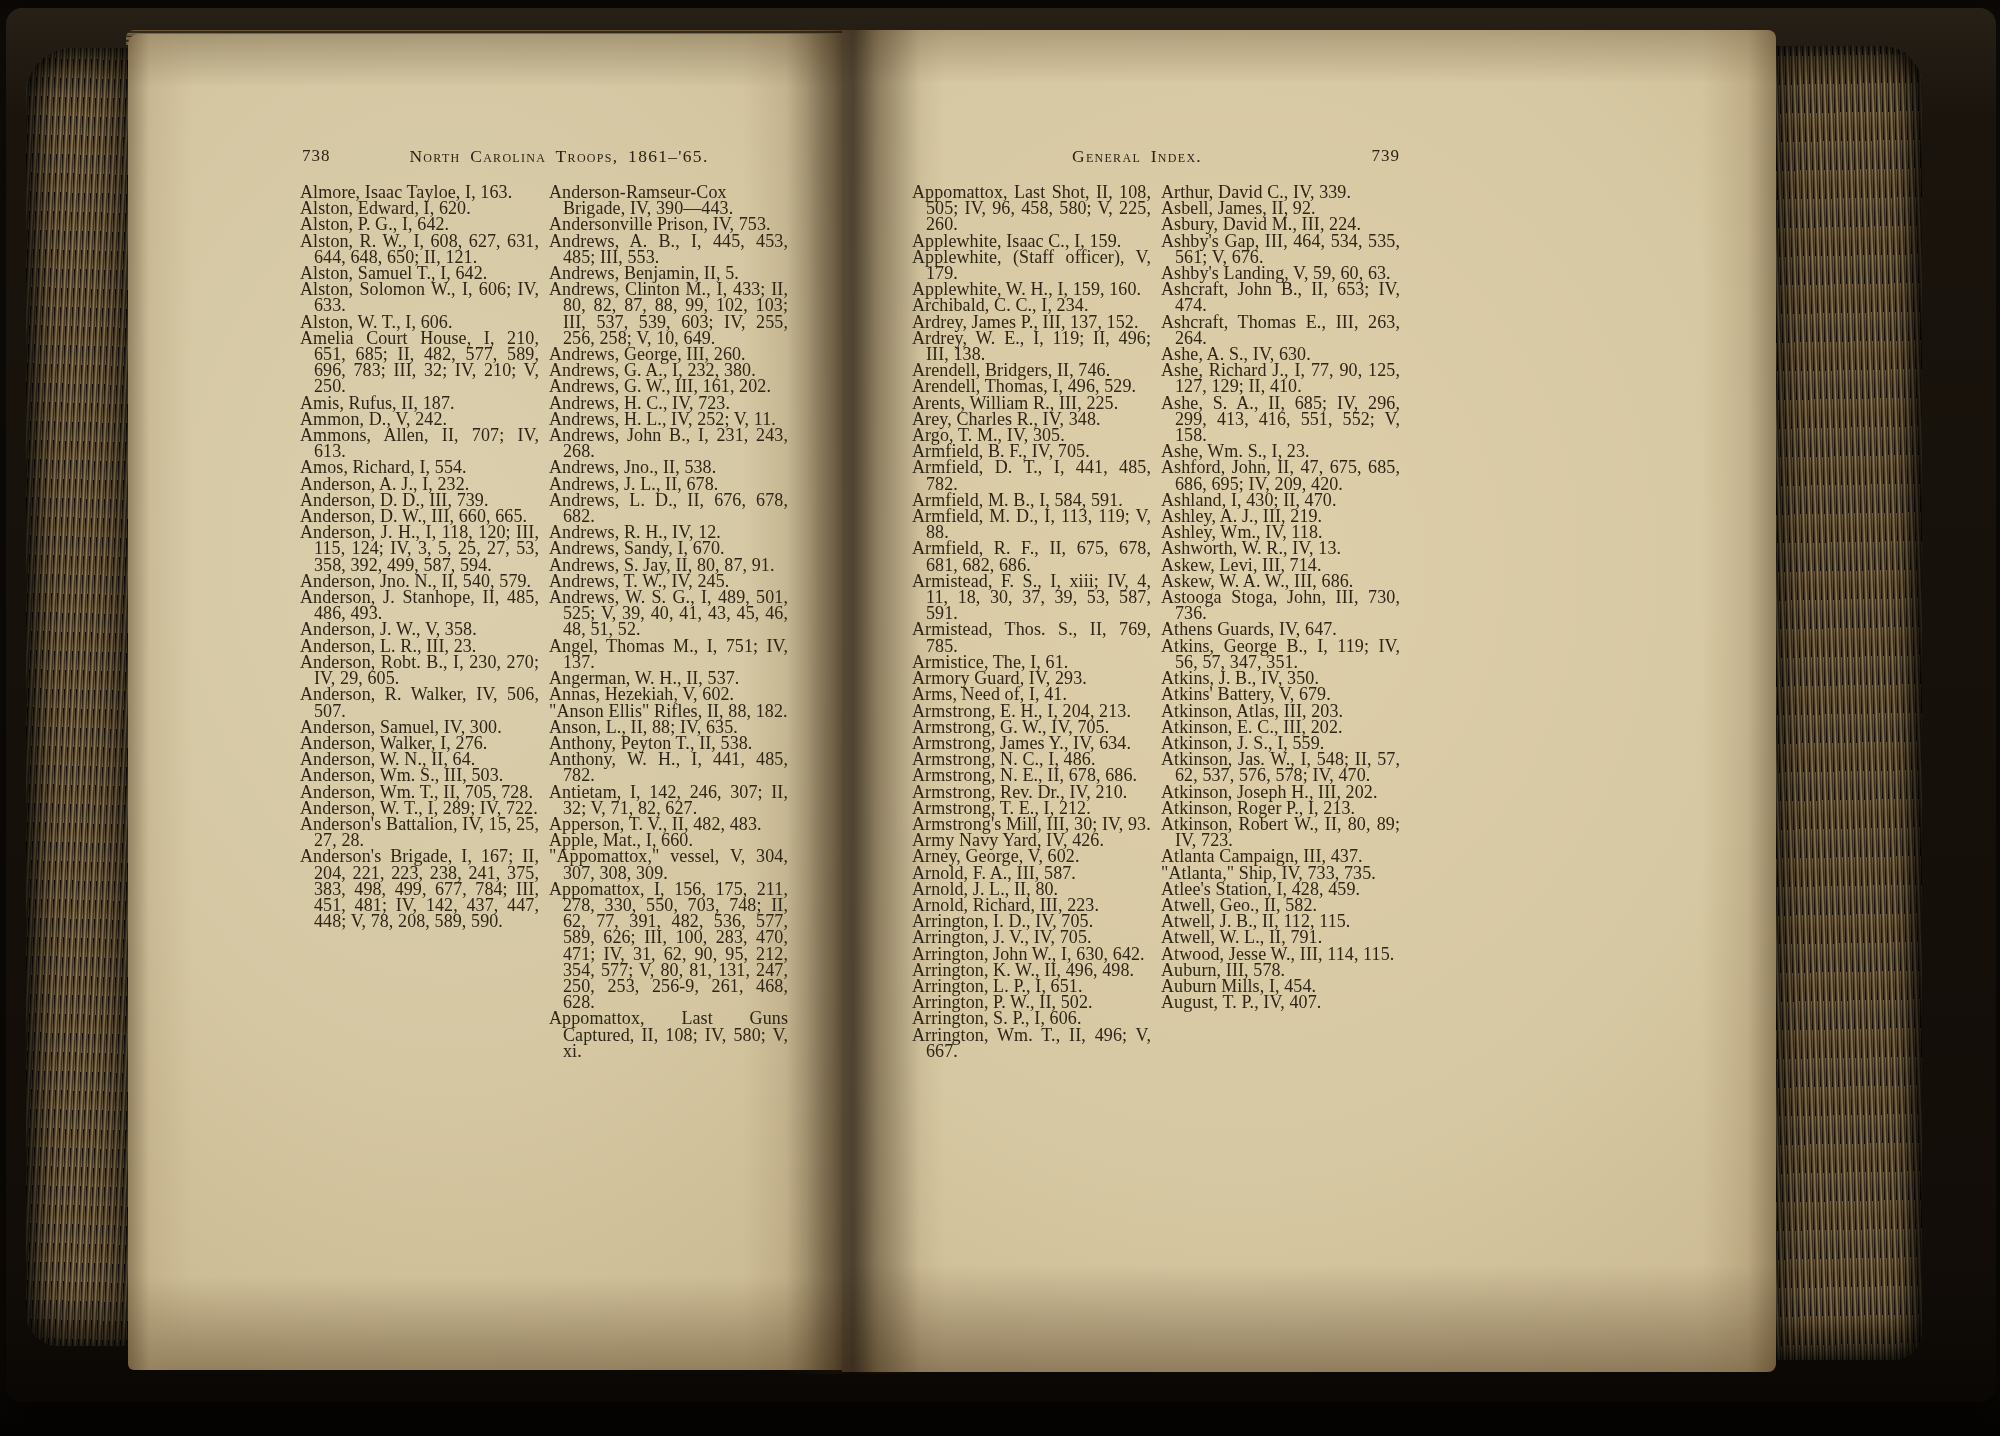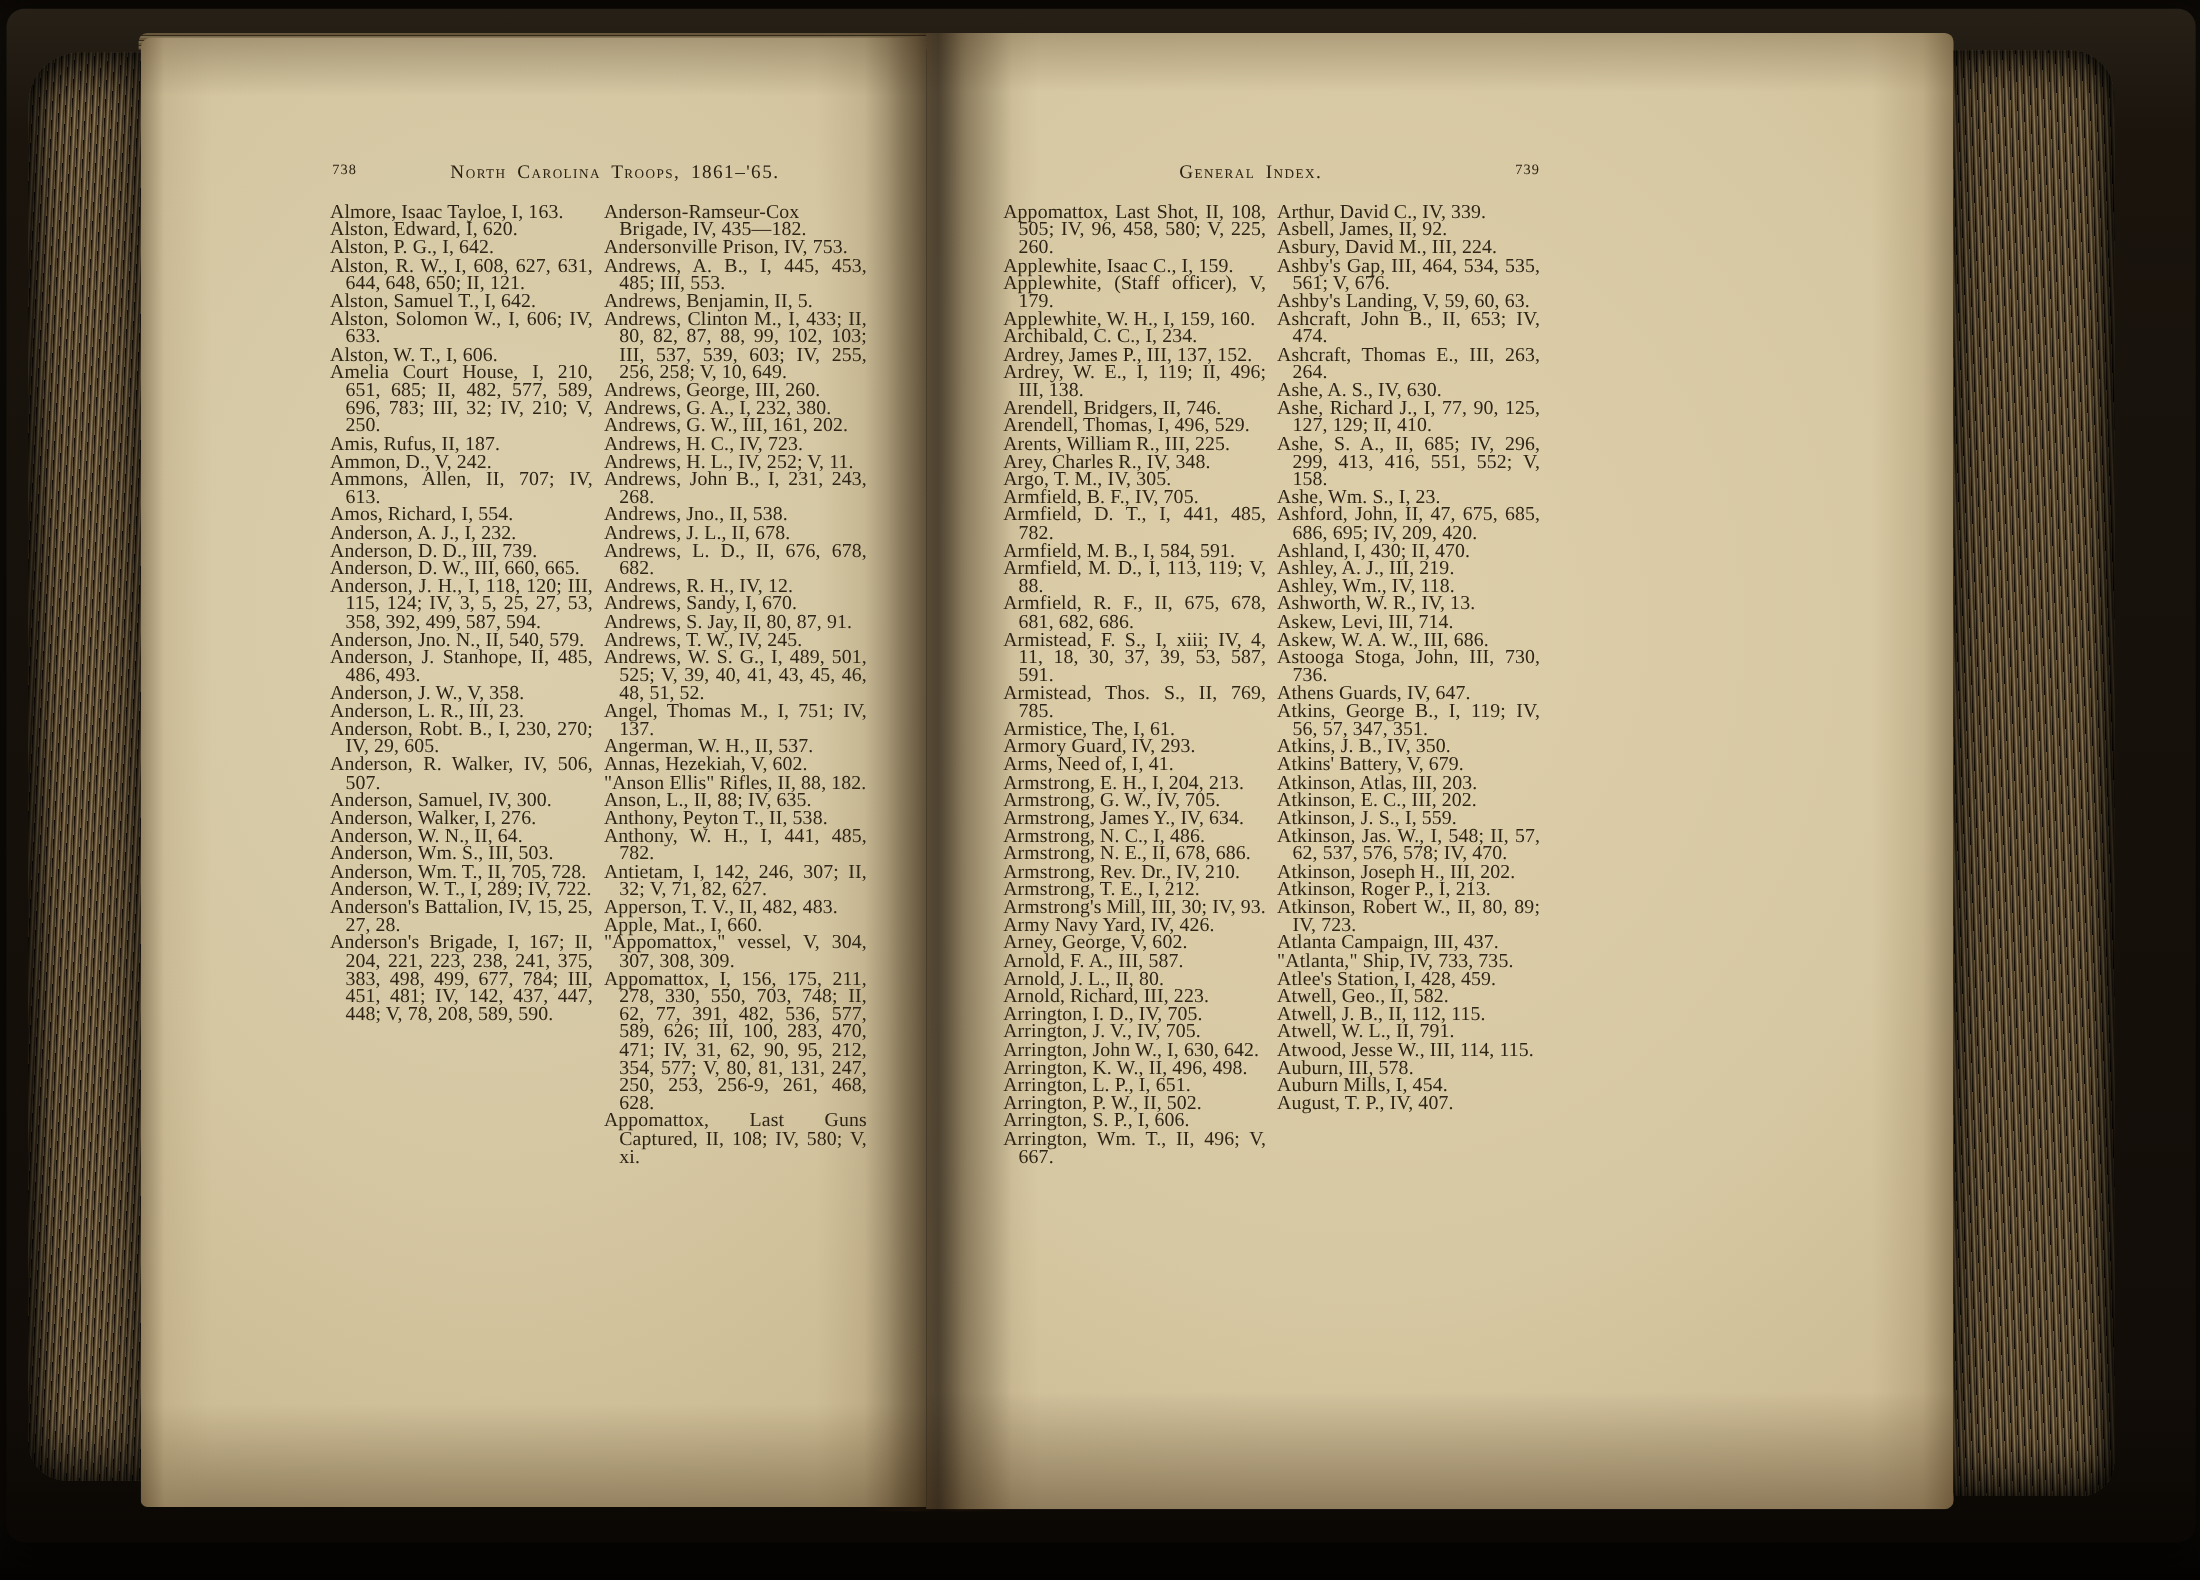--- a/index.html
+++ b/index.html
@@ -52,21 +52,21 @@
       radial-gradient(ellipse 115% 90% at 42% 40%, #decfab 0%, #d6c8a2 50%, #cab891 82%, #b7a272 100%);
   }
   .gutter{
     position:absolute;left:786px;top:30px;width:134px;height:1344px;pointer-events:none;
     background:linear-gradient(to right, rgba(30,18,6,0) 0%, rgba(40,26,10,.38) 35%, rgba(16,9,3,.55) 50%, rgba(40,26,10,.34) 66%, rgba(30,18,6,0) 100%);
   }
   .textblock{position:absolute;color:#2e2517;}
   .page-left .textblock{left:172px;top:112px;width:488px;}
   .page-right .textblock{left:70px;top:116px;width:490px;}
   .pg-header{position:relative;height:30px;}
-  .pg-num{position:absolute;top:0;font-size:13px;letter-spacing:1px;color:#2b2214;}
+  .pg-num{position:absolute;top:0;font-size:17px;letter-spacing:1px;color:#2b2214;}
   .page-left .pg-num{left:2px;}
   .page-right .pg-num{right:2px;}
   .title{
     position:absolute;left:0;right:0;top:0;text-align:center;
     font-variant:small-caps;font-size:17.5px;letter-spacing:1.3px;word-spacing:4px;color:#2b2214;
   }
   .page-left .title{left:30px;}
   .page-right .title{right:40px;}
   .cols{display:flex;gap:10px;margin-top:8px;}
   .col{width:239px;font-size:18px;line-height:16.2px;text-align:justify;letter-spacing:.1px;}
@@ -113,21 +113,21 @@
             <div class="entry">Anderson, Samuel, IV, 300.</div>
             <div class="entry">Anderson, Walker, I, 276.</div>
             <div class="entry">Anderson, W. N., II, 64.</div>
             <div class="entry">Anderson, Wm. S., III, 503.</div>
             <div class="entry">Anderson, Wm. T., II, 705, 728.</div>
             <div class="entry">Anderson, W. T., I, 289; IV, 722.</div>
             <div class="entry">Anderson's Battalion, IV, 15, 25, 27, 28.</div>
             <div class="entry">Anderson's Brigade, I, 167; II, 204, 221, 223, 238, 241, 375, 383, 498, 499, 677, 784; III, 451, 481; IV, 142, 437, 447, 448; V, 78, 208, 589, 590.</div>
           </div>
         <div class="col">
-            <div class="entry">Anderson-Ramseur-Cox Brigade, IV, 435—182.</div>
+            <div class="entry">Anderson-Ramseur-Cox Brigade, IV, 390—443.</div>
             <div class="entry">Andersonville Prison, IV, 753.</div>
             <div class="entry">Andrews, A. B., I, 445, 453, 485; III, 553.</div>
             <div class="entry">Andrews, Benjamin, II, 5.</div>
             <div class="entry">Andrews, Clinton M., I, 433; II, 80, 82, 87, 88, 99, 102, 103; III, 537, 539, 603; IV, 255, 256, 258; V, 10, 649.</div>
             <div class="entry">Andrews, George, III, 260.</div>
             <div class="entry">Andrews, G. A., I, 232, 380.</div>
             <div class="entry">Andrews, G. W., III, 161, 202.</div>
             <div class="entry">Andrews, H. C., IV, 723.</div>
             <div class="entry">Andrews, H. L., IV, 252; V, 11.</div>
             <div class="entry">Andrews, John B., I, 231, 243, 268.</div>

